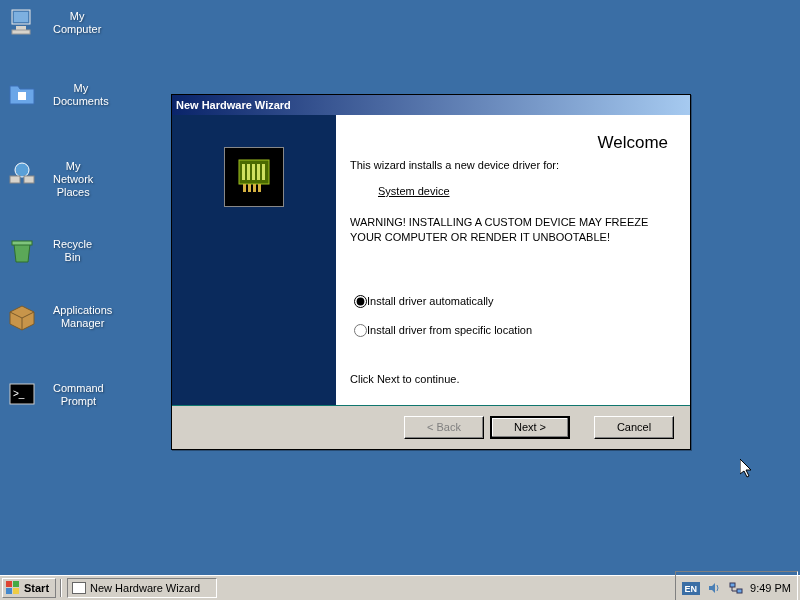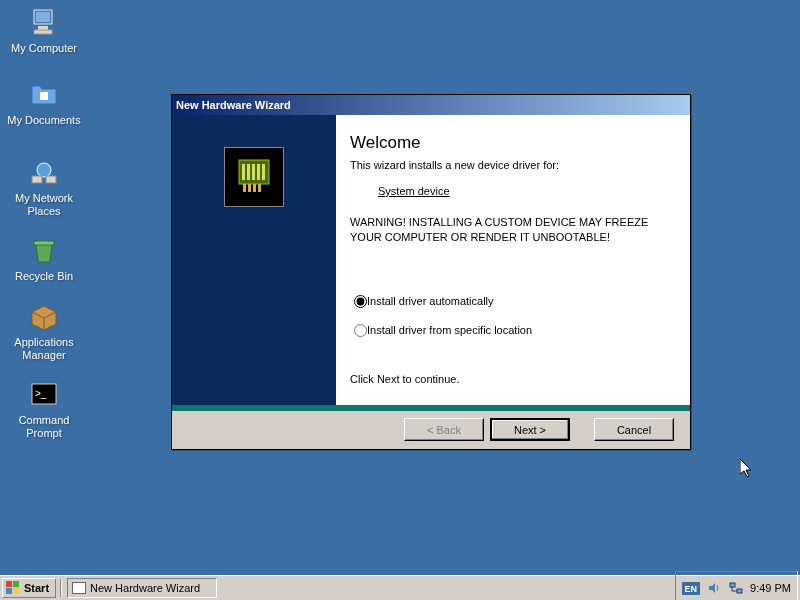--- a/index.html
+++ b/index.html
@@ -1,37 +1,37 @@
 <!DOCTYPE html>
 <html><head>
 <meta charset="utf-8">
 <style>
 * { box-sizing: border-box; margin: 0; padding: 0; font-family: Tahoma, sans-serif; }
 body { width: 800px; height: 600px; overflow: hidden; background: #3a6ea5; position: relative; }
 
 
 .desktop { position: absolute; top: 0; left: 0; width: 100%; height: 575px; }
-.desktop-icon { width: 76px; display: flex; flex-direction: column; align-items: center; position: absolute; cursor: pointer; }
+.desktop-icon { width: 76px; display: flex; flex-direction: row; align-items: flex-start; position: absolute; cursor: pointer; gap: 15px; }
 .desktop-icon .iconbox { width: 32px; height: 32px; display: flex; align-items: center; justify-content: center; }
 .desktop-icon span { color: #fff; font-size: 11px; text-align: center; margin-top: 4px; line-height: 1.2; text-shadow: 1px 1px 2px rgba(0,0,0,.4); }
 
 
 .window { position: absolute; left: 171px; top: 94px; width: 520px; background: #d4d0c8; border: 1px solid #000; box-shadow: 1px 1px 0 rgba(0,0,0,.3); }
 .titlebar { height: 20px; background: linear-gradient(90deg,#0a246a,#a6caf0); color: #fff; font-size: 11px; font-weight: bold; display: flex; align-items: center; padding: 0 4px; }
 .wizard-body { display: flex; background: #fff; }
 .wizard-side { width: 164px; background: #0a2a5c; display: flex; justify-content: center; padding-top: 32px; }
 .chip { width: 60px; height: 60px; border: 1px solid #888; background: #000; display: flex; align-items: center; justify-content: center; }
 .wizard-main { flex: 1; padding: 18px 22px 10px 14px; font-size: 11px; color: #000; }
-.wizard-main h1 { font-size: 17px; font-weight: normal; margin-bottom: 6px; }
+.wizard-main h1 { font-size: 17px; font-weight: normal; margin-bottom: 6px; text-align: right; }
 .device-name { margin: 14px 0 18px 28px; text-decoration: underline; }
 .warning { margin-bottom: 50px; line-height: 1.35; }
 .radio-row { margin: 10px 0 16px 4px; display: flex; align-items: center; }
 .radio-row input { accent-color: #000; }
 .continue-hint { margin-top: 36px; margin-bottom: 10px; }
-.button-bar { height: 44px; border-top: 6px solid #0f766e; display: flex; justify-content: flex-end; align-items: center; gap: 6px; padding-right: 16px; background: #d4d0c8; }
+.button-bar { height: 44px; border-top: 1px solid #0f766e; display: flex; justify-content: flex-end; align-items: center; gap: 6px; padding-right: 16px; background: #d4d0c8; }
 .btn { width: 80px; height: 23px; font-size: 11px; background: #d4d0c8; border: 1px solid #000; border-top-color: #fff; border-left-color: #fff; box-shadow: inset -1px -1px 0 #808080, inset 1px 1px 0 #d4d0c8; cursor: pointer; }
 .btn.disabled { color: #808080; cursor: default; }
 .btn.default { border: 2px solid #000; box-shadow: inset -1px -1px 0 #808080, inset 1px 1px 0 #fff; }
 
 
 .taskbar { position: absolute; bottom: 0; left: 0; width: 100%; height: 25px; background: #d4d0c8; border-top: 1px solid #fff; display: flex; align-items: center; font-size: 11px; }
 .start-btn { height: 20px; margin: 0 2px; padding: 0 6px 0 2px; display: flex; align-items: center; gap: 3px; border: 1px solid #fff; border-right-color: #808080; border-bottom-color: #808080; font-weight: bold; cursor: pointer; }
 .task-item { height: 20px; margin-left: 3px; padding: 0 8px 0 4px; display: flex; align-items: center; gap: 4px; border: 1px solid #808080; border-right-color: #fff; border-bottom-color: #fff; background: #d4d0c8; cursor: pointer; min-width: 150px; }
 .task-item .mini { width: 14px; height: 12px; border: 1px solid #666; background: #fff; display: inline-block; }
 .tray { margin-left: auto; height: 20px; border: 1px solid #808080; border-right-color: #fff; border-bottom-color: #fff; display: flex; align-items: center; gap: 6px; padding: 16px 6px; margin-right: 2px; }

